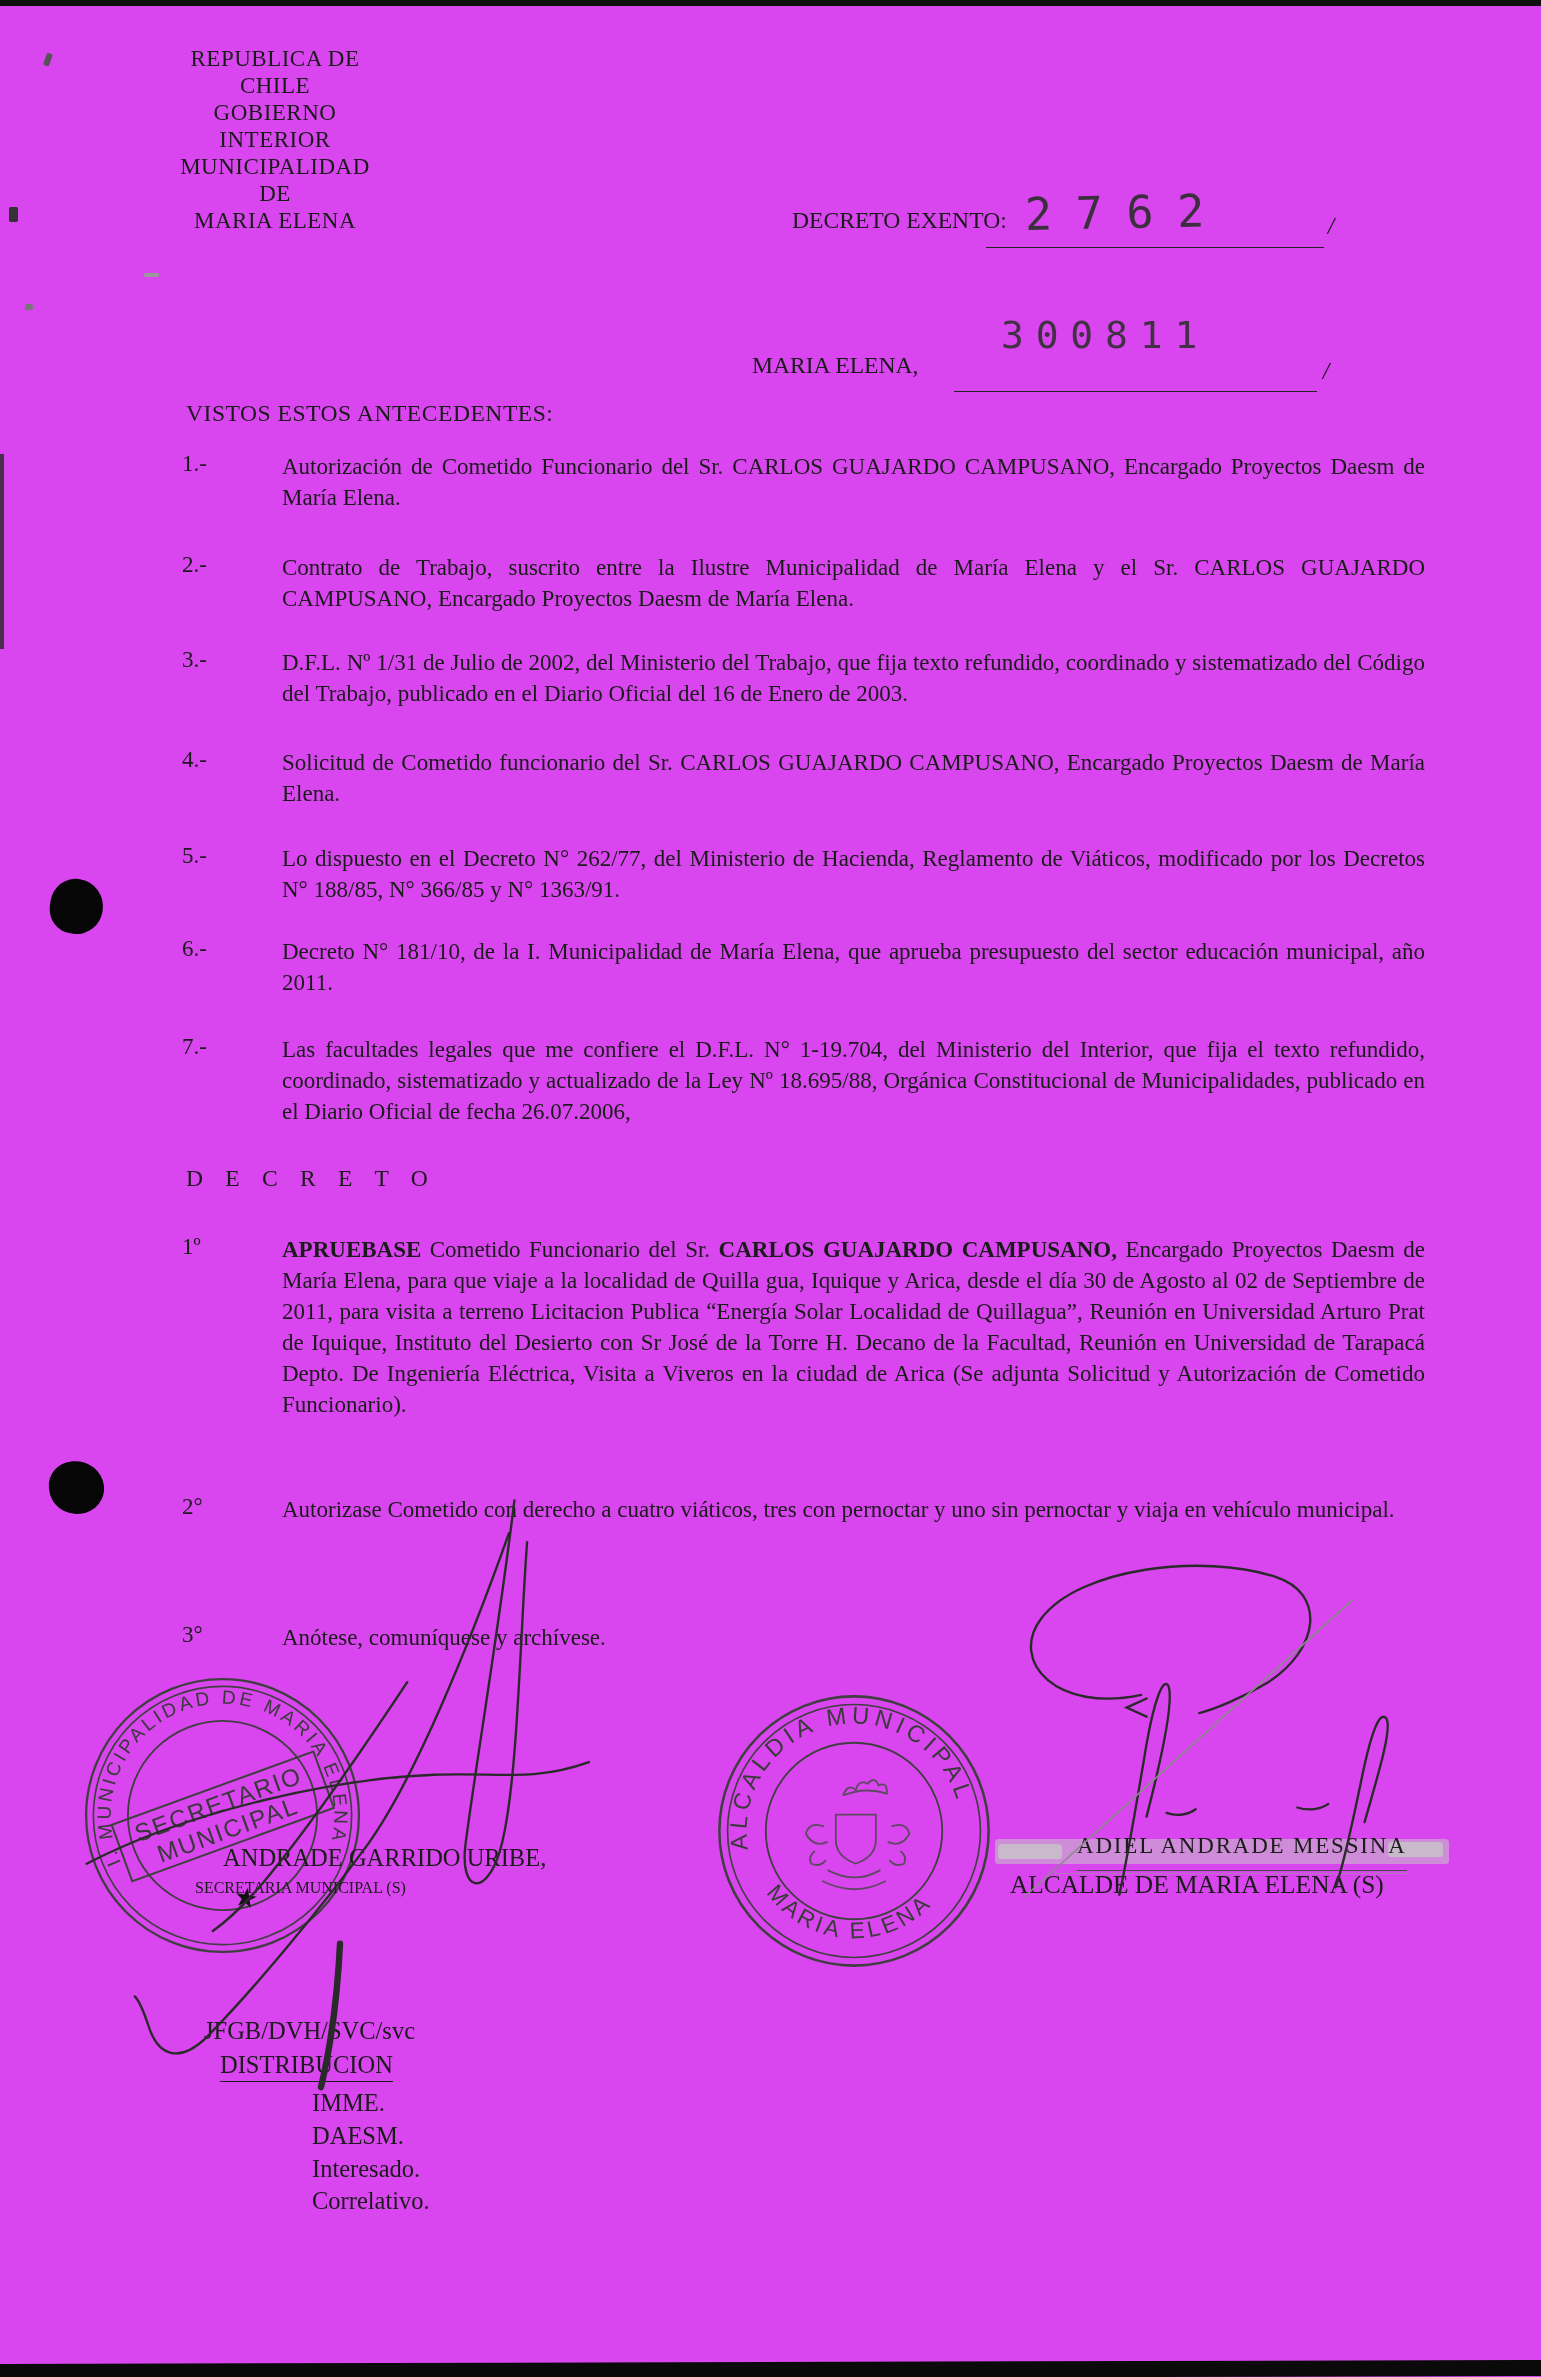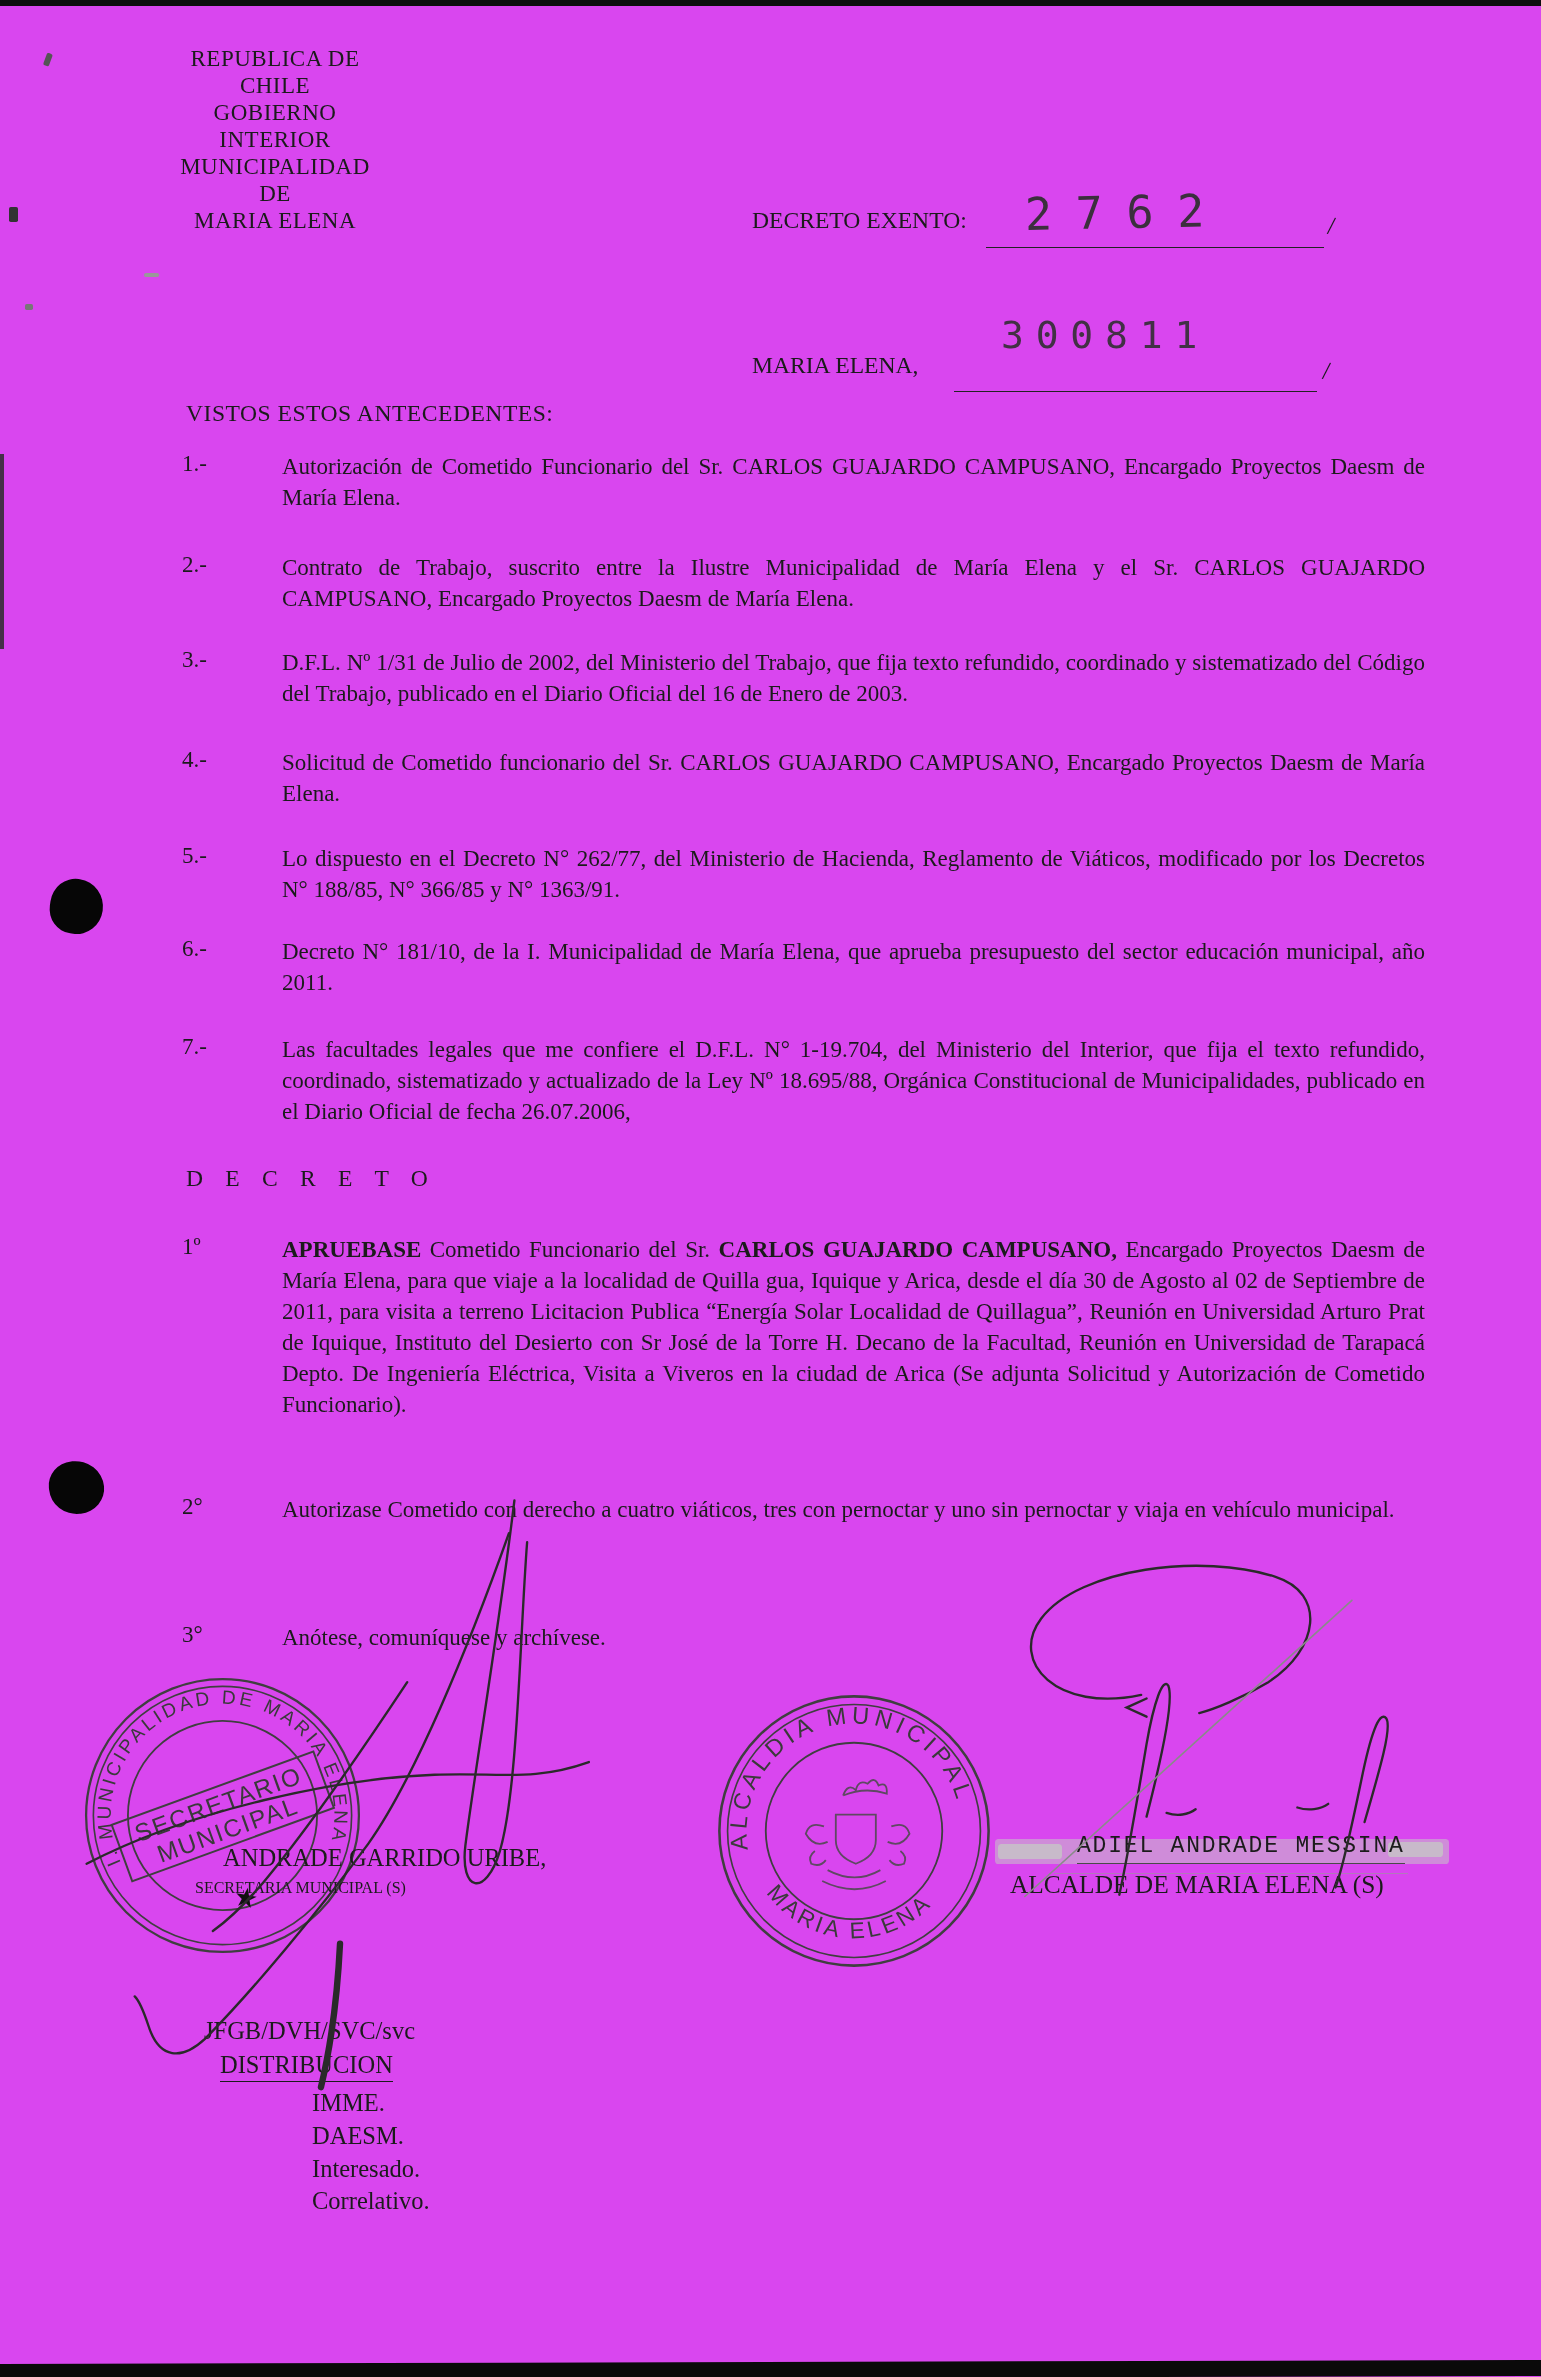--- a/index.html
+++ b/index.html
@@ -28,22 +28,22 @@
   .slash{font-size:25.4px;transform:rotate(8deg);}
   
   .title{font-size:23.6px;letter-spacing:0.5px;white-space:nowrap;}
   .sp-title{letter-spacing:8.2px;}
   .item{left:182px;width:1243px;}
   .inum{position:absolute;left:0;top:0;font-size:23px;}
   .itxt{margin-left:100px;font-size:23px;line-height:31px;text-align:justify;}
   .b{font-weight:bold;}
   
   .name{font-size:24.5px;white-space:nowrap;}
-  .typed{font-family:Liberation Mono, monospace;font-size:23px;letter-spacing:1.8px;white-space:nowrap;
-         border-bottom:1.8px solid #4a4a4a;padding-bottom:4px;}
+  .typed{font-family:Liberation Serif, serif;font-size:23px;letter-spacing:1.8px;white-space:nowrap;
+         border-bottom:1.8px solid #4a4a4a;padding-bottom:11px;}
   .smudge{background:#c6c6c6;opacity:.55;border-radius:3.6px;}
   .grayline{border-top:0.9px solid #9a9a9a;opacity:.6;height:0;}
   .star{font-size:27px;color:#101010;transform:rotate(10deg);}
   
   .foot{font-size:24.5px;white-space:nowrap;}
   .dist-title{border-bottom:1.8px solid #1b1b1b;padding-bottom:1.8px;}
   svg text{font-family:"Liberation Sans", sans-serif;fill:#3a3a3a;}
   .sigsvg{pointer-events:none;}
 </style>
 </head>
@@ -61,21 +61,21 @@
   <div class="abs speck" style="left:24.5px;top:304px;width:8.2px;height:6.4px;background:#777;"></div>
   <div class="abs speck" style="left:144px;top:273px;width:14.5px;height:3.6px;background:#999;"></div>
 
   <div class="abs hdr">
     <div>REPUBLICA DE CHILE</div>
     <div>GOBIERNO  INTERIOR</div>
     <div>MUNICIPALIDAD DE</div>
     <div>MARIA ELENA</div>
   </div>
 
-  <div class="abs lbl" style="left:752px;top:207px;">DECRETO EXENTO:</div>
+  <div class="abs lbl" style="left:792px;top:207px;">DECRETO EXENTO:</div>
   <div class="abs stamp-num num-exento">2762</div>
   <div class="abs uline" style="left:986px;top:247px;width:338px;"></div>
   <div class="abs slash" style="left:1328px;top:211px;">/</div>
 
   <div class="abs lbl" style="left:752px;top:352px;">MARIA ELENA,</div>
   <div class="abs stamp-num num-date">300811</div>
   <div class="abs uline" style="left:954px;top:391px;width:363px;"></div>
   <div class="abs slash" style="left:1323px;top:356px;">/</div>
 
   <div class="abs title" style="left:186px;top:400px;">VISTOS ESTOS ANTECEDENTES:</div>

